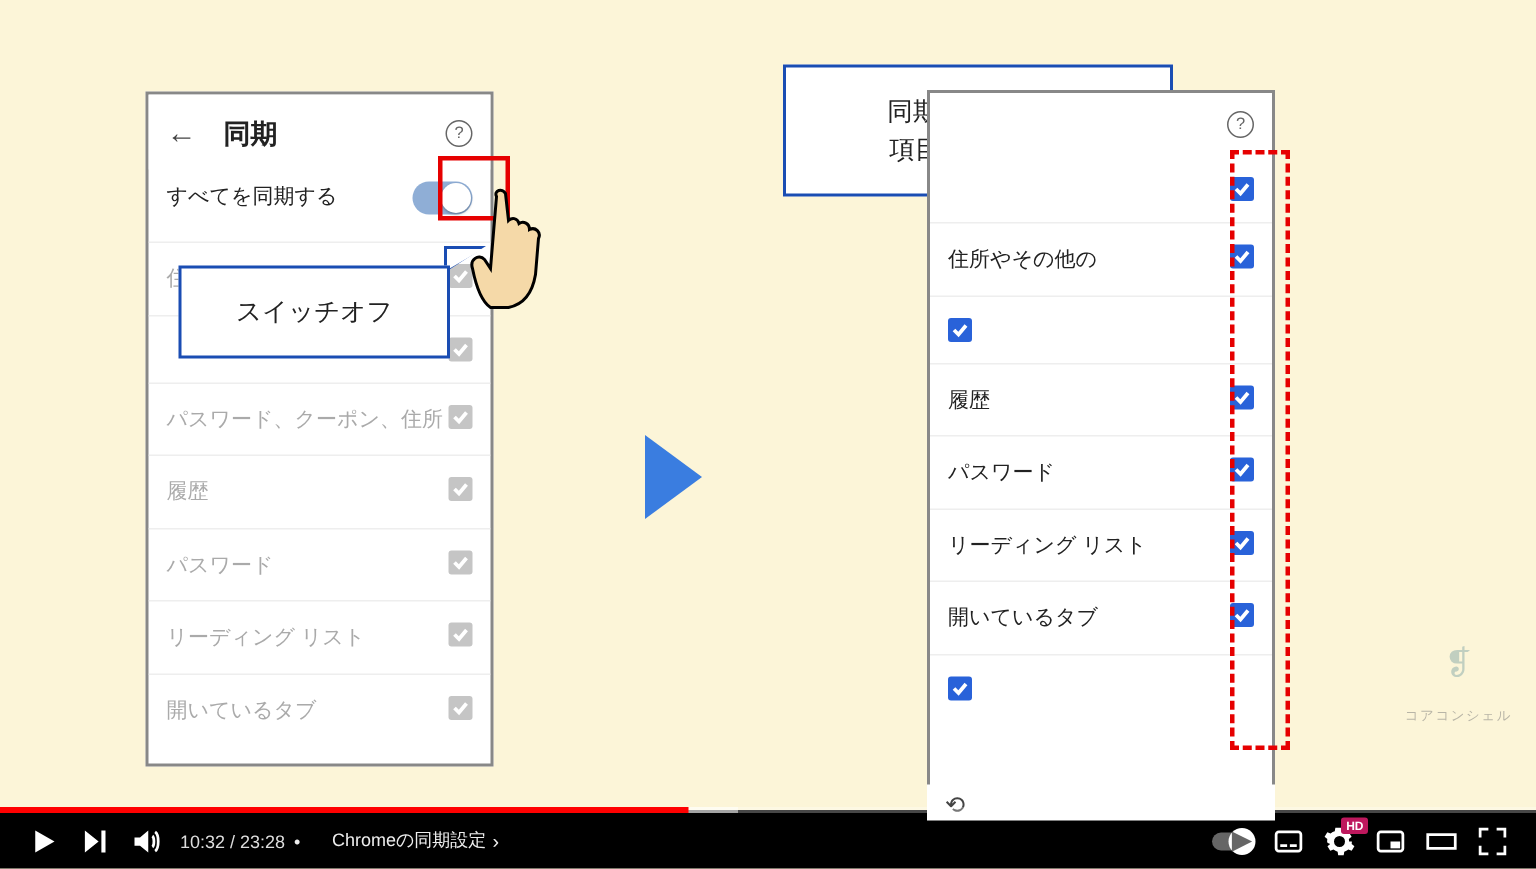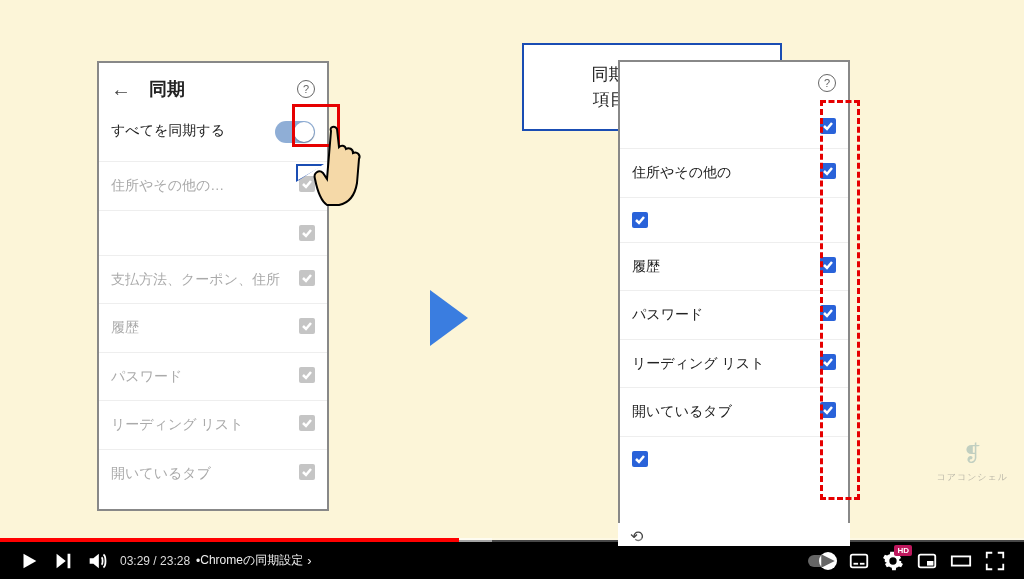--- a/index.html
+++ b/index.html
@@ -45,21 +45,21 @@
   
   
   .hand { position: absolute; left: 309px; top: 123px; width: 60px; height: 90px; }
   
   
   .arrow-right { position: absolute; left: 430px; top: 290px; width: 0; height: 0; border-top: 28px solid transparent; border-bottom: 28px solid transparent; border-left: 38px solid #3a7de0; }
   
   
   .watermark { position: absolute; right: 16px; bottom: 56px; display: flex; flex-direction: column; align-items: center; opacity: 0.5; }
   .watermark .logo-ic { font-size: 22px; color: #8aa; }
-  .watermark .wm-text { font-size: 9px; color: #777; margin-top: 4px; letter-spacing: 1px; }
+  .watermark .wm-text { font-size: 9px; color: #777; margin-top: 16px; letter-spacing: 1px; }
   
   
   .logout-row { position: absolute; left: 618px; top: 523px; width: 232px; display: flex; align-items: center; padding: 4px 12px 0 12px; font-size: 13px; color: #222; background: #fff; }
   .sync-ic { font-size: 16px; margin-right: 16px; color: #444; }
   
   
   .progress { position: absolute; left: 0; top: 538px; width: 1024px; height: 4px; background: rgba(255,255,255,0.28); }
   .progress .buffered { position: absolute; left: 0; top: 0; height: 4px; background: rgba(255,255,255,0.5); }
   .progress .played { position: absolute; left: 0; top: 0; height: 4px; background: #ff0000; }
   
@@ -100,21 +100,21 @@
       </div>
     <div class="row dim">
         <span class="row-label"></span>
         <span class="chk dim">
           <svg viewBox="0 0 12 12">
             <path d="M2 6l3 3 5-6"></path>
           </svg>
         </span>
       </div>
     <div class="row dim">
-        <span class="row-label">支払方法、クーポン、住所</span>
+        <span class="row-label">パスワード、クーポン、住所</span>
         <span class="chk dim">
           <svg viewBox="0 0 12 12">
             <path d="M2 6l3 3 5-6"></path>
           </svg>
         </span>
       </div>
     <div class="row dim">
         <span class="row-label">履歴</span>
         <span class="chk dim">
           <svg viewBox="0 0 12 12">
@@ -148,20 +148,23 @@
       </div>
   </div>
 
   <div class="red-box red-box-toggle"></div>
 
   <svg class="hand" viewBox="0 0 60 90">
     <path d="M22 8 C20 4 26 2 28 6 L30 24 C32 22 36 22 37 26 C40 24 44 26 44 30 C48 28 52 32 50 36 L48 60 C46 72 40 80 30 82 L18 82 C12 78 8 66 6 56 C4 50 10 46 14 50 L18 56 L22 8 Z" fill="#f5d9a8" stroke="#000" stroke-width="2"></path>
   </svg>
 
   <div class="pointer p1"></div>
+  <div class="callout c1">
+    <span>スイッチオフ</span>
+  </div>
 
   <div class="arrow-right"></div>
 
   <div class="pointer p2"></div>
   <div class="callout c2">
     <span style="white-space:pre-line;">同期したくない
 項目の☑を外す</span>
   </div>
 
   <div class="panel-right">
@@ -262,24 +265,24 @@
       </svg>
   </div>
   <div class="cbtn">
     <svg viewBox="0 0 24 24">
         <path d="M4 9v6h4l6 5V4L8 9H4z"></path>
         <path d="M17 8c1.5 1 1.5 7 0 8" stroke="#fff" stroke-width="2" fill="none"></path>
         <path d="M19 5c3 2 3 12 0 14" stroke="#fff" stroke-width="2" fill="none"></path>
       </svg>
   </div>
   <span class="time-txt">
-    <span>03:29</span> / <span>23:28</span>
+    <span>10:32</span> / <span>23:28</span>
   </span>
   <span class="chapter">
-    • <span style="margin-left:0;">Chromeの同期設定</span>
+    • <span style="margin-left:21px;">Chromeの同期設定</span>
     <span class="chev">›</span>
   </span>
   <div class="spacer"></div>
   <div class="cbtn" style="width:40px;">
     <span style="width:28px;height:12px;background:#666;border-radius:6px;position:relative;display:inline-block;">
       <span style="position:absolute;right:-1px;top:-3px;width:18px;height:18px;background:#fff;border-radius:50%;display:flex;align-items:center;justify-content:center;">
         <svg width="8" height="8" viewBox="0 0 8 8">
             <path d="M1 1l6 3-6 3z" fill="#666"></path>
           </svg>
       </span>

